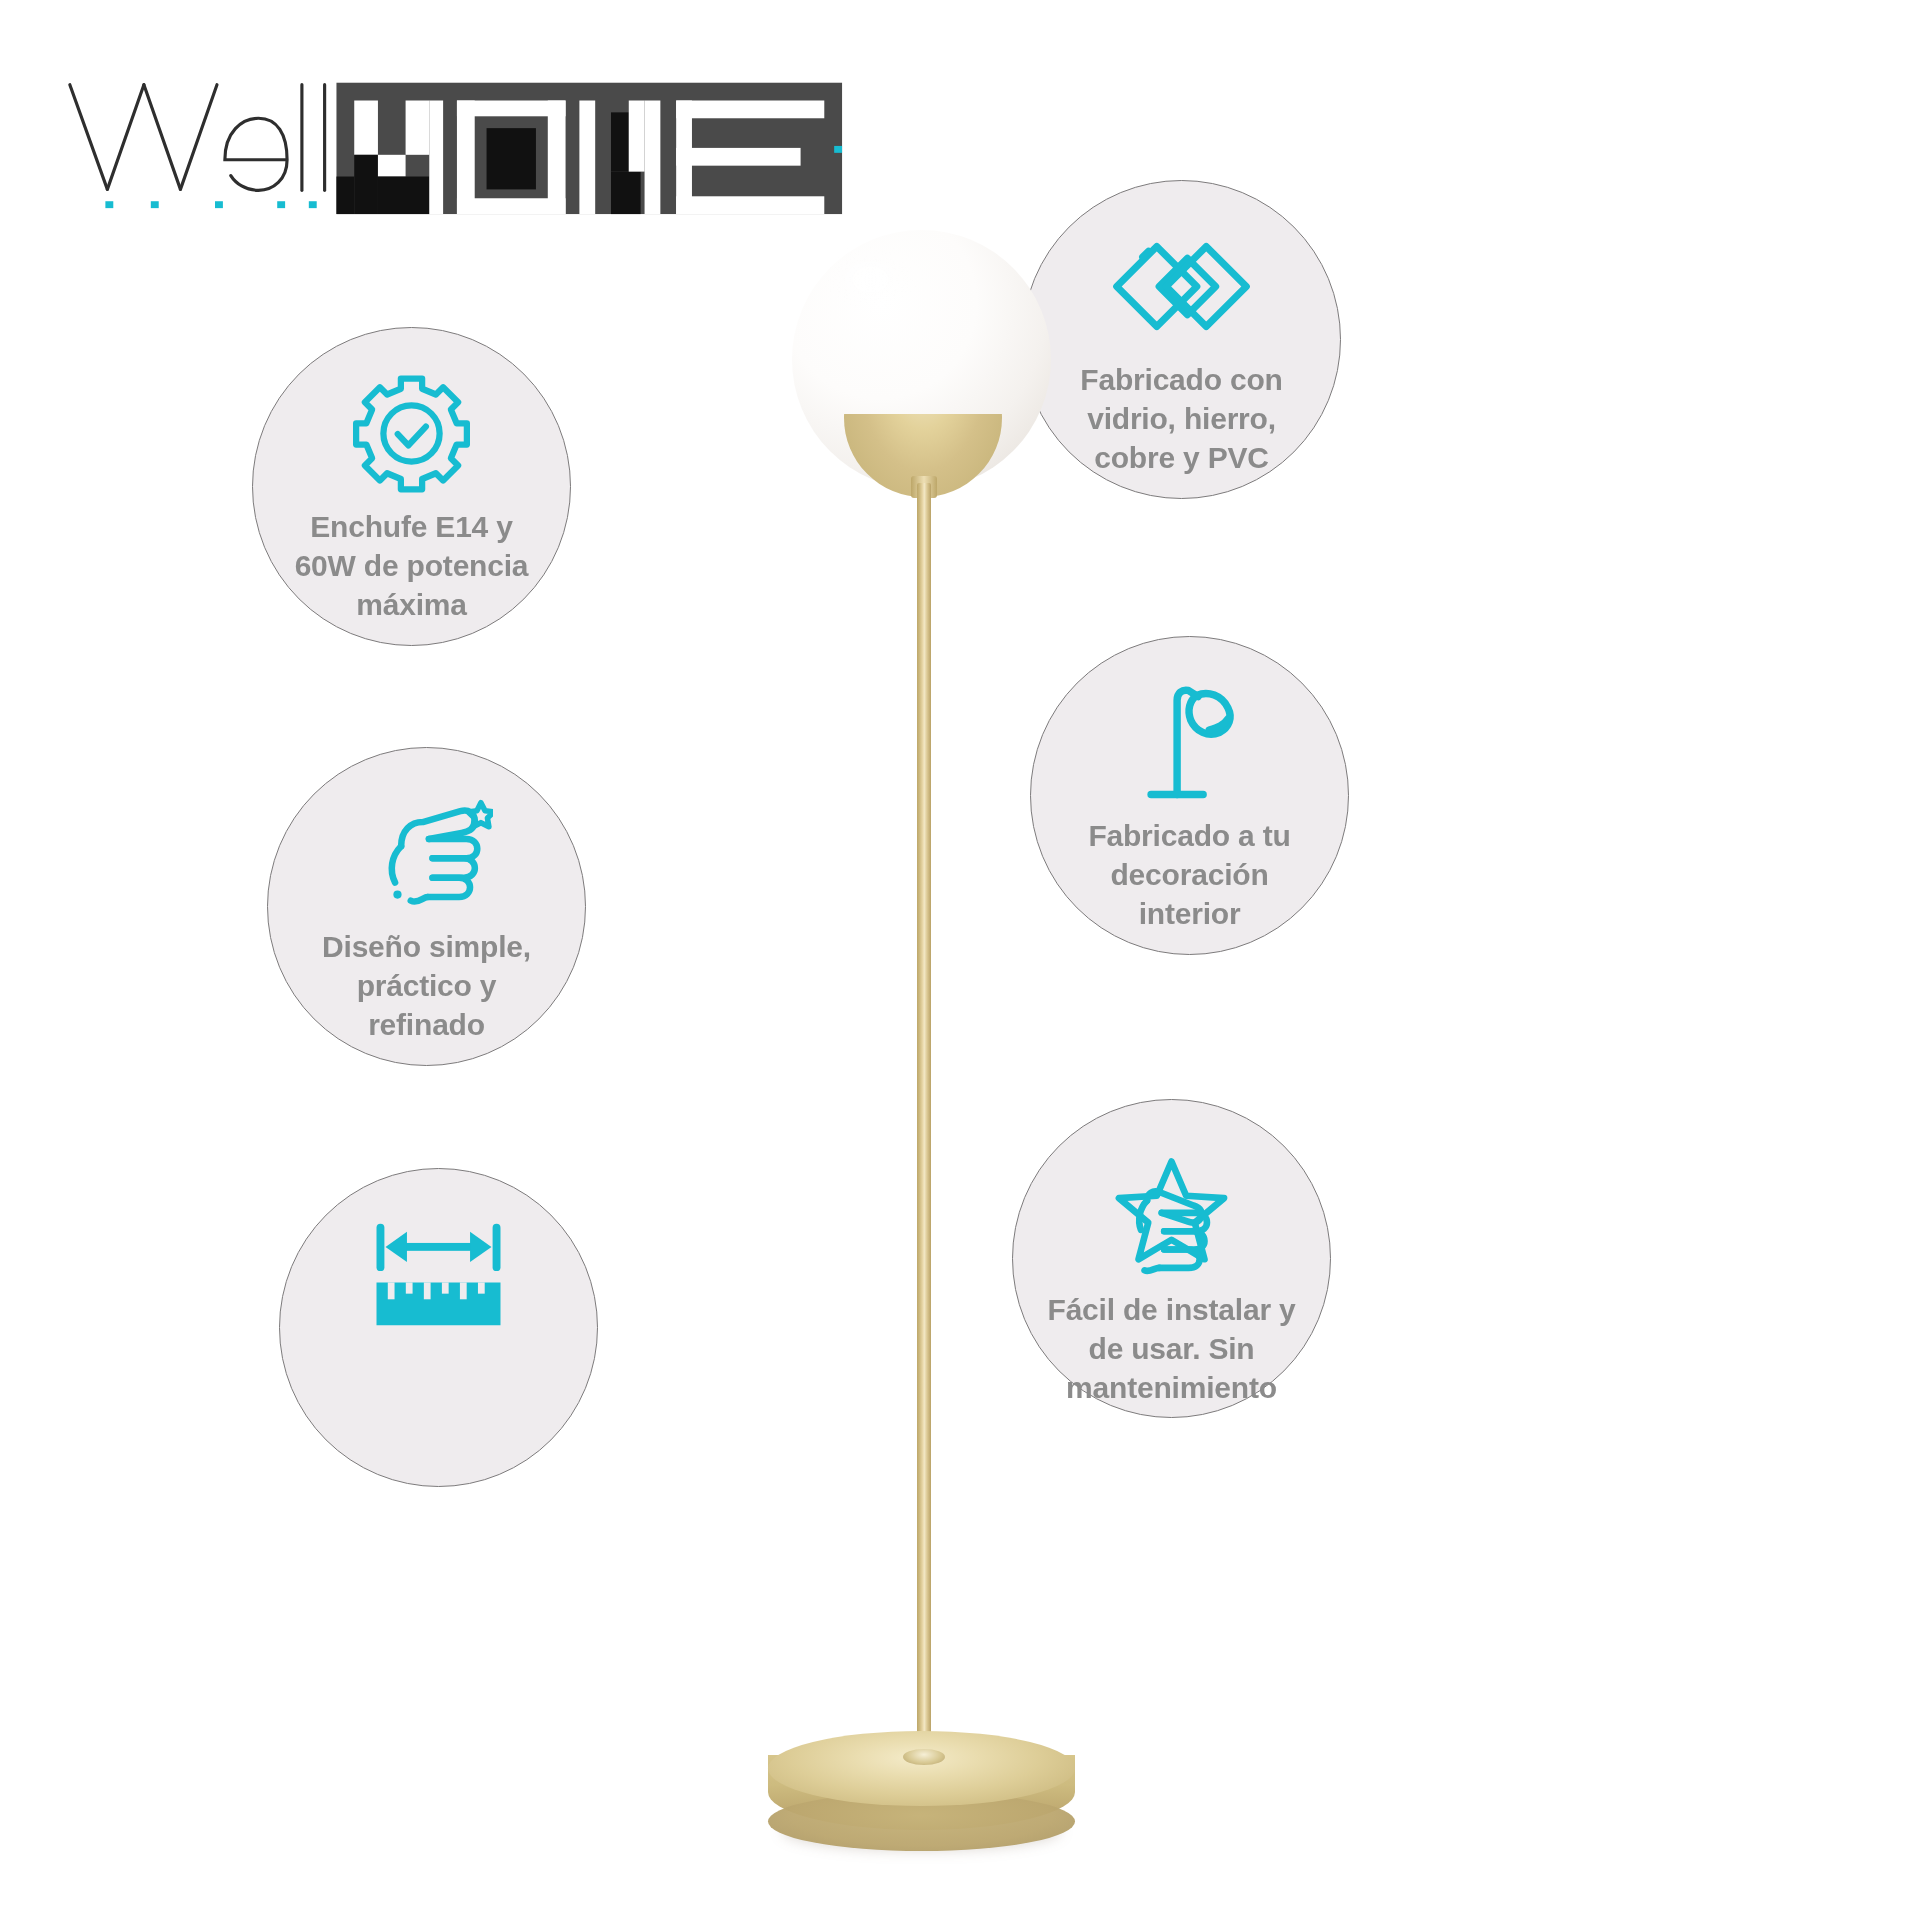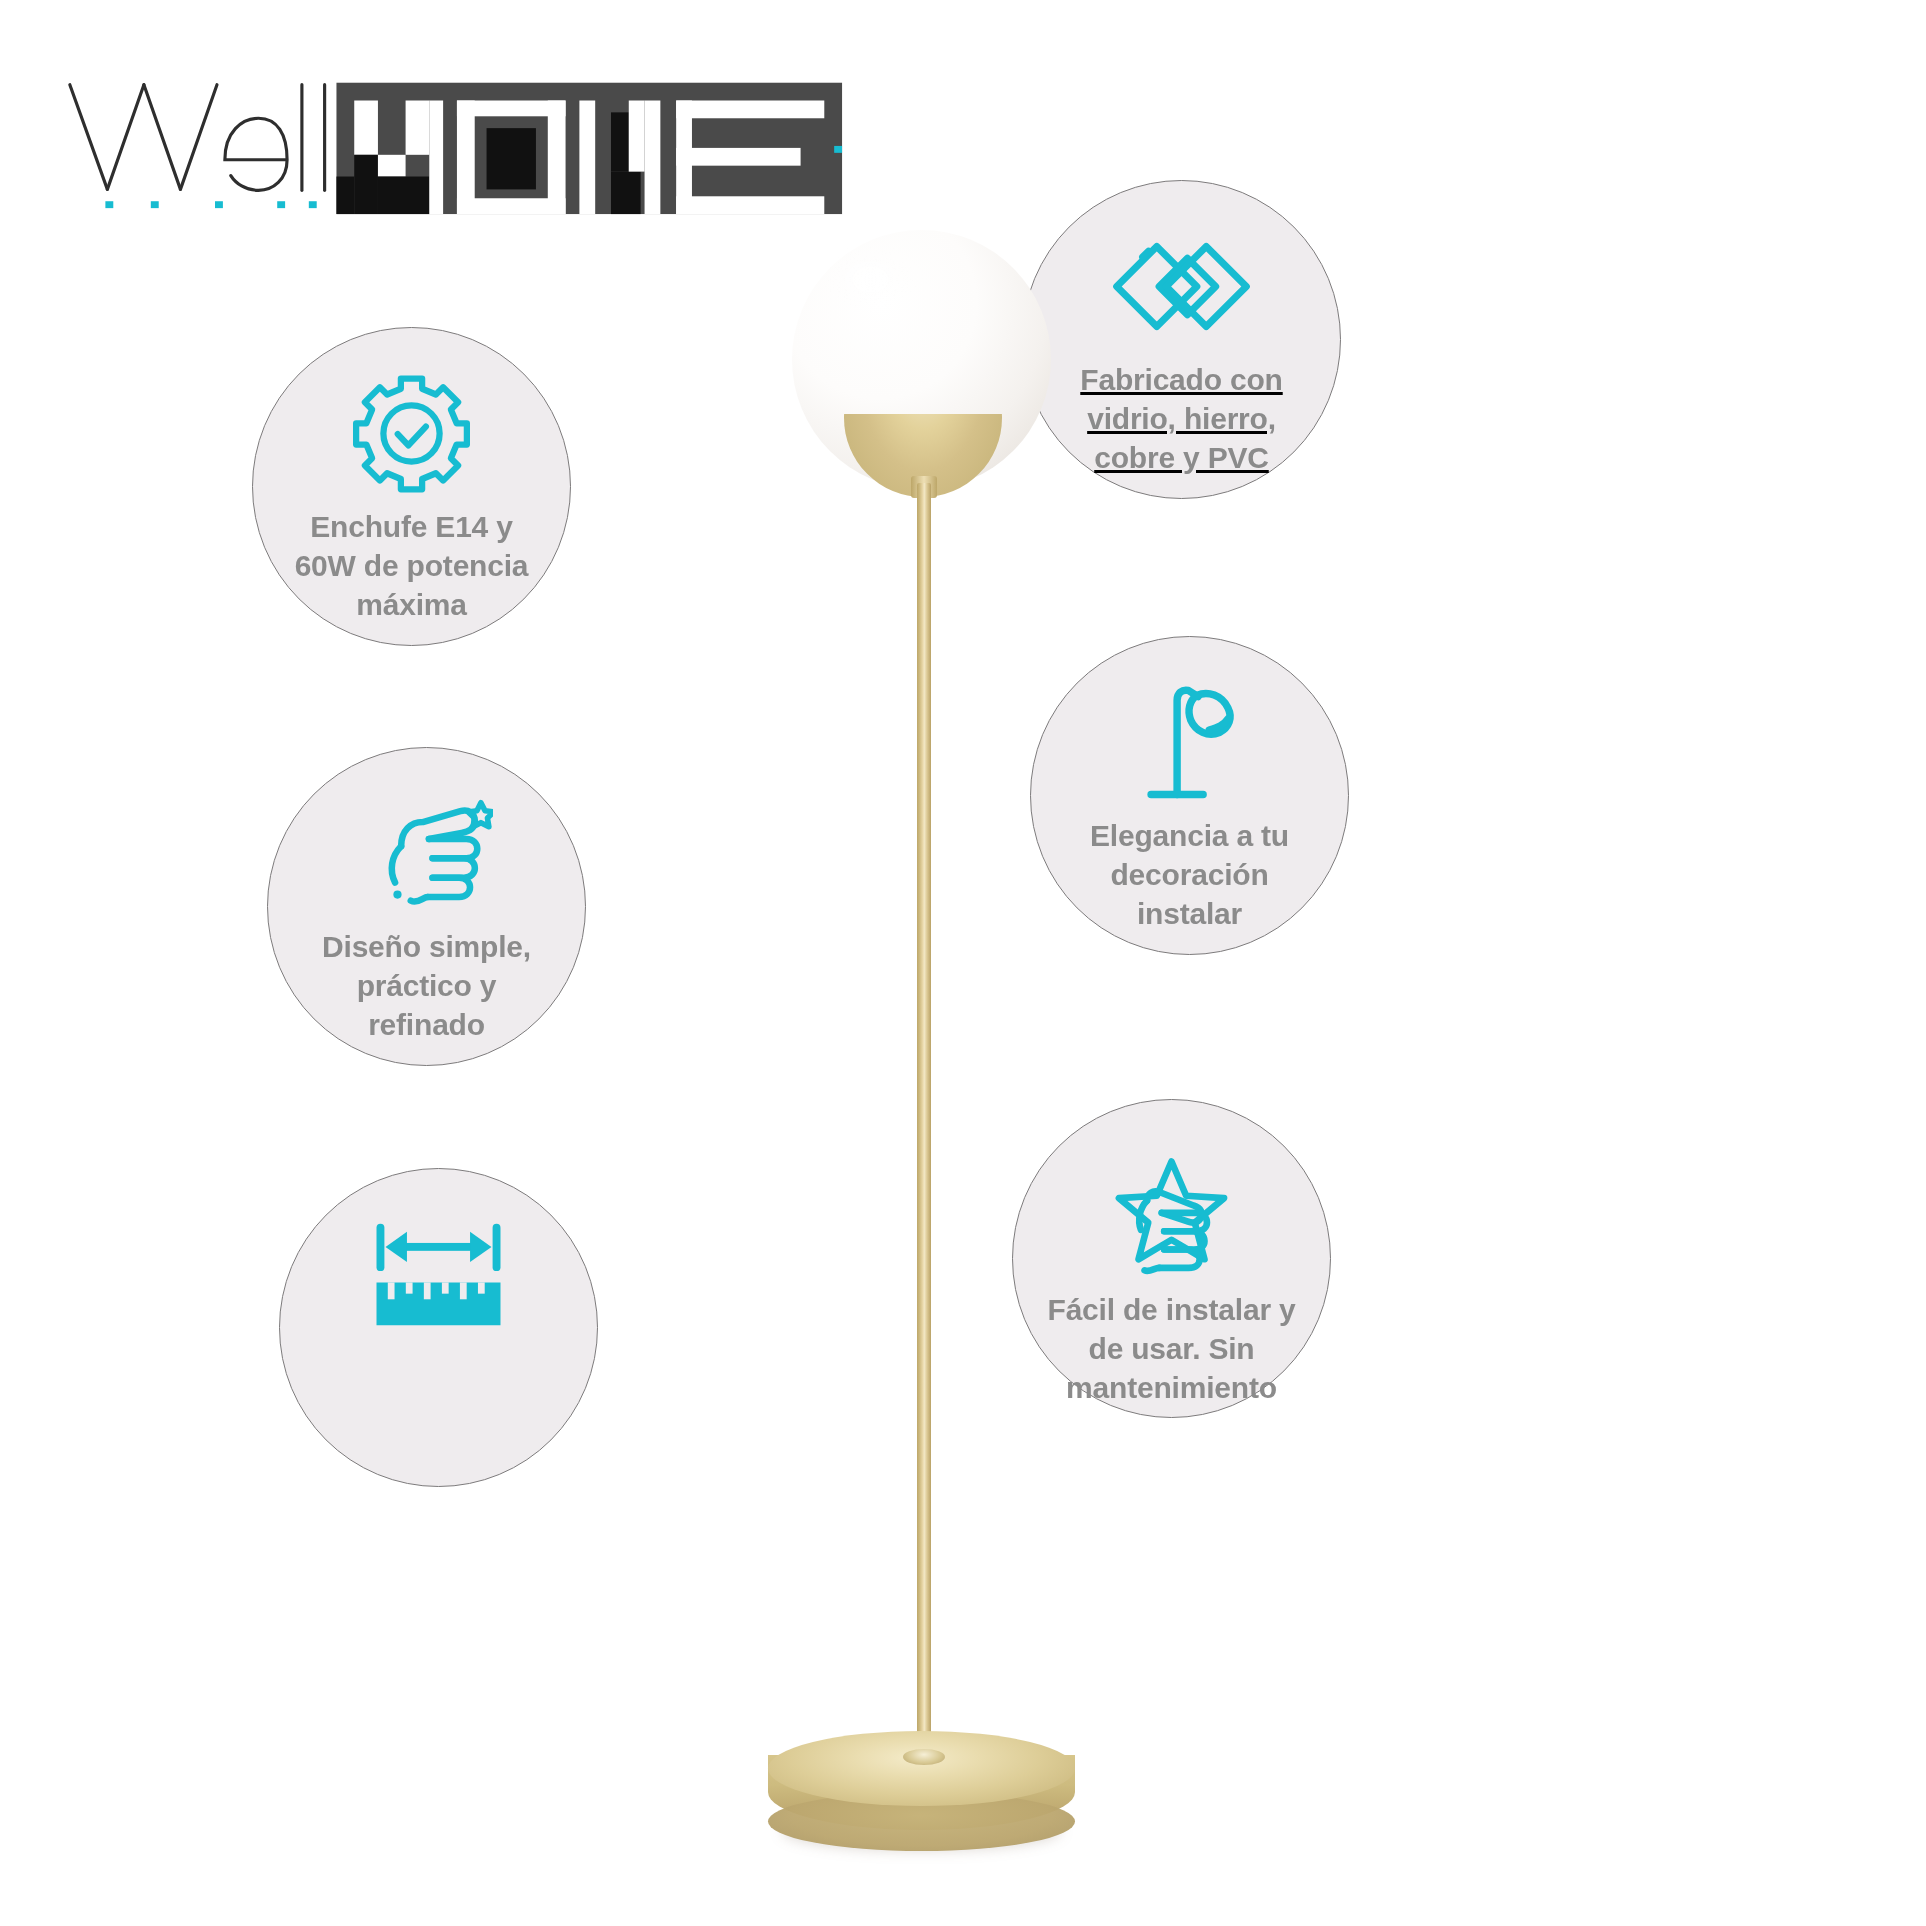--- a/index.html
+++ b/index.html
@@ -57,21 +57,21 @@
     font-size: 30px;
     font-weight: bold;
     line-height: 1.30;
     letter-spacing: -0.2px;
   }
 
   
   #feat-socket     { left: 252px;  top: 327px;  }
   #feat-design     { left: 267px;  top: 747px;  }
   #feat-dimensions { left: 279px;  top: 1168px; }
-  #feat-materials  { left: 1022px; top: 180px; text-decoration: underline;  }
+  #feat-materials  { left: 1022px; top: 180px;  }
   #feat-elegance   { left: 1030px; top: 636px;  }
   #feat-easy       { left: 1012px; top: 1099px; justify-content: center; }
 
   
   #lamp {
     position: absolute;
     left: 683px;
     top: 230px;
     width: 515px;
     height: 1643px;
@@ -336,21 +336,21 @@
         <path d="M38 92 L38 16 C38 10 42 7 47 8 L55 13"></path>
 
         <path d="M17 92 L59 92"></path>
 
         <path d="M54 12 C63 8 74 12 79 22 C83 30 80 38 72 42 C63 46 53 41 49 32 C46 24 48 16 54 12 z"></path>
 
         <path d="M64 40 C70 38 76 36 79 31"></path>
       </g>
     </svg>
   </div>
-  <div class="caption">Elegancia a tu decoración instalar</div>
+  <div class="caption">Fabricado a tu decoración interior</div>
 </div>
 
 <div class="feature" id="feat-easy">
   <div class="icon-wrap">
     <svg width="137" height="125" viewBox="0 0 112 102" xmlns="http://www.w3.org/2000/svg">
       <g fill="none" stroke="#17bcd1" stroke-width="5.4" stroke-linejoin="round" stroke-linecap="round">
 
         <path d="M56 6 L68 34 L99 36 L75 56 L83 86 L56 70 L29 86 L37 56 L13 36 L44 34 z"></path>
 
         <path d="M36 38 C36 32 41 29 46 31 L74 42 C80 44 82 48 80 52 C78 56 74 57 69 55 L48 48"></path>

